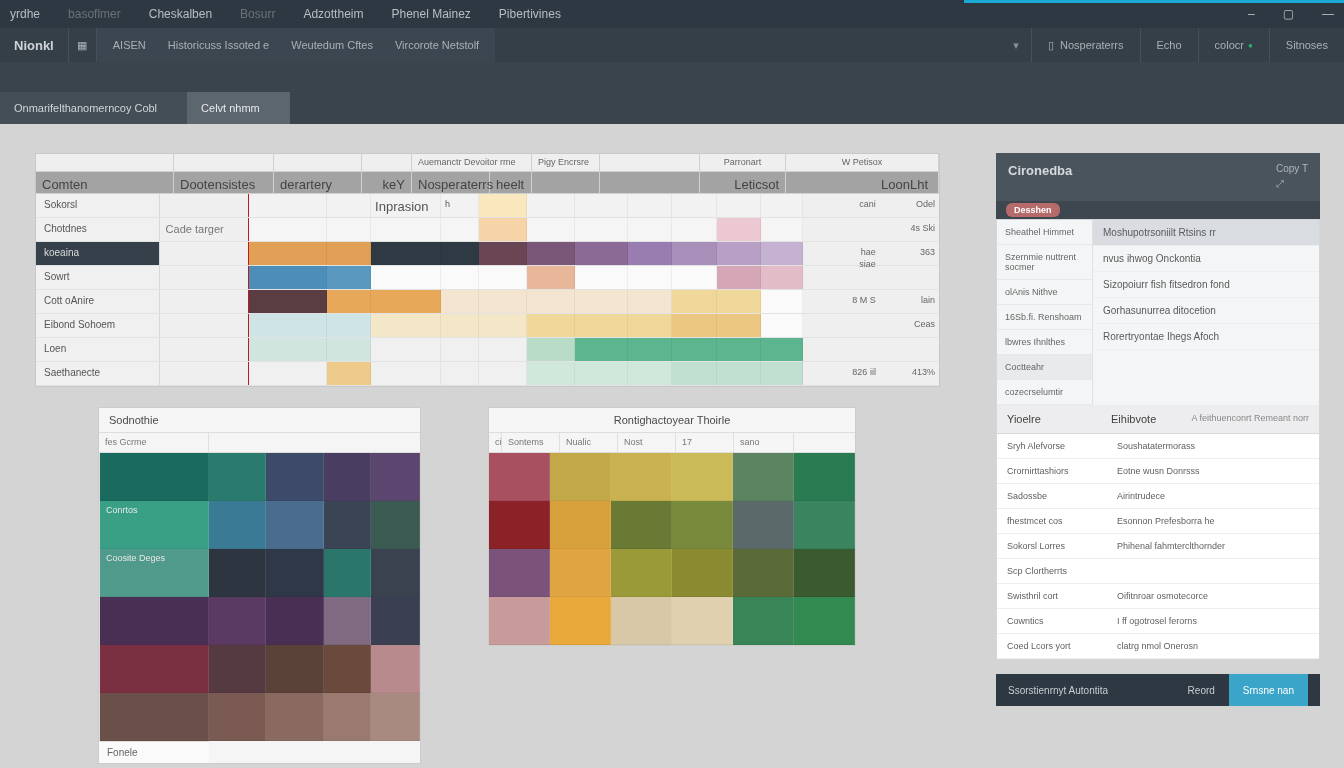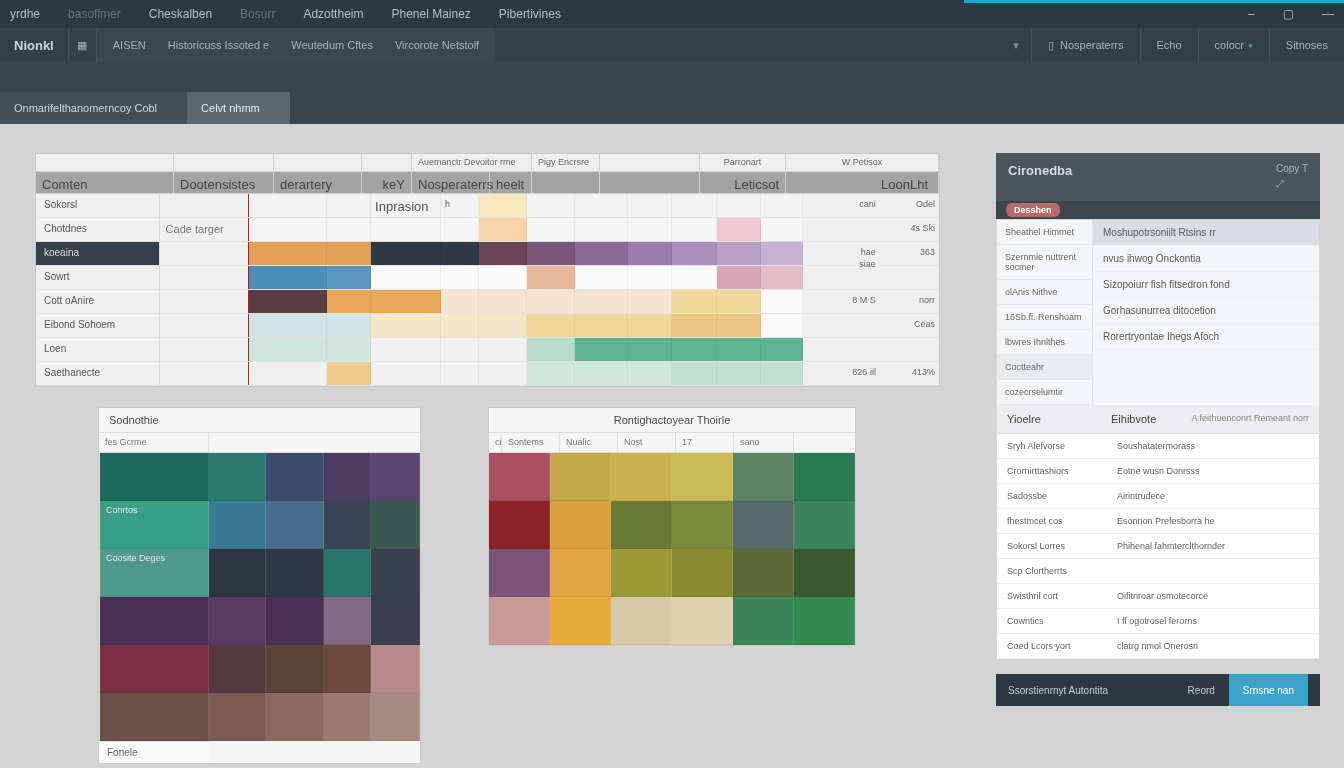--- a/index.html
+++ b/index.html
@@ -218,21 +218,21 @@
           <div class="cell" style="width: 78px; background: rgb(232, 168, 90); padding: 5px 4px; font-size: 9px; color: rgb(85, 85, 85);"></div>
           <div class="cell" style="width: 42px; background: rgb(243, 229, 208); padding: 5px 4px; font-size: 9px; color: rgb(85, 85, 85);"></div>
           <div class="cell" style="width: 54px; background: rgb(243, 229, 208);"></div>
           <div class="cell" style="width: 55px; background: rgb(243, 229, 208);"></div>
           <div class="cell" style="width: 60px; background: rgb(243, 229, 208);"></div>
           <div class="cell" style="width: 50px; background: rgb(243, 229, 208);"></div>
           <div class="cell" style="width: 50px; background: rgb(240, 216, 154);"></div>
           <div class="cell" style="width: 50px; background: rgb(240, 216, 154);"></div>
           <div class="cell" style="width: 48px; background: rgb(250, 250, 250);"></div>
           <div class="val" style="width: 86px;">8 M S</div>
-          <div class="val" style="width: 66px;">norr</div>
+          <div class="val" style="width: 66px;">lain</div>
         </div>
         <div class="grid-row">
           <div class="label">Eibond Sohoem</div>
           <div class="sublabel"></div>
           <div class="cell" style="width: 88px; background: rgb(207, 228, 231);"></div>
           <div class="cell" style="width: 50px; background: rgb(207, 228, 231);"></div>
           <div class="cell" style="width: 78px; background: rgb(244, 231, 200); padding: 5px 4px; font-size: 9px; color: rgb(85, 85, 85);"></div>
           <div class="cell" style="width: 42px; background: rgb(244, 231, 200); padding: 5px 4px; font-size: 9px; color: rgb(85, 85, 85);"></div>
           <div class="cell" style="width: 54px; background: rgb(244, 231, 200);"></div>
           <div class="cell" style="width: 55px; background: rgb(240, 216, 154);"></div>

